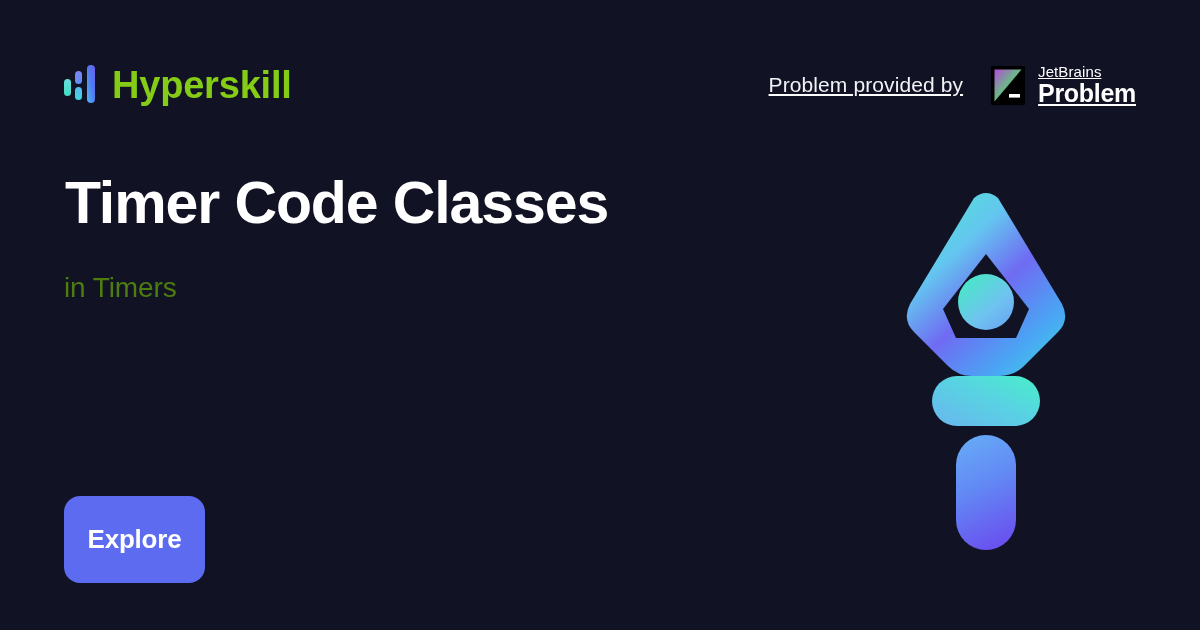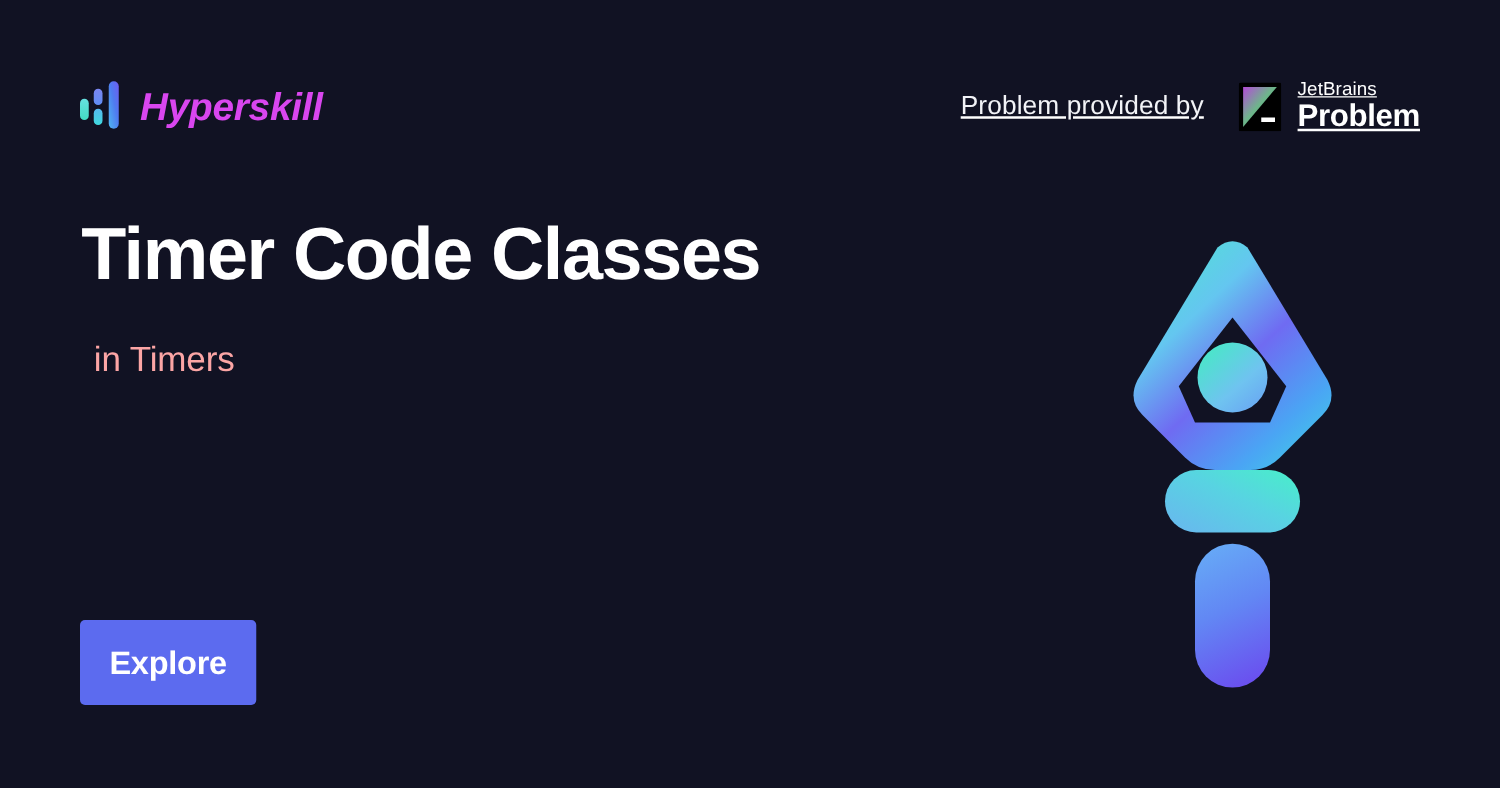--- a/index.html
+++ b/index.html
@@ -40,26 +40,25 @@
     display: flex;
     align-items: center;
     gap: 16px;
   }
   .brand-mark {
     width: 32px;
     height: 44px;
     display: block;
   }
   .brand-name {
-    font-size: 31px;
+    font-size: 38px;
     font-weight: 700;
     letter-spacing: -0.2px;
-    color: #d946ef;
+    color: #84cc16;
     line-height: 1;
-    font-style: italic;
   }
 
   .provider {
     display: flex;
     align-items: center;
     gap: 28px;
     text-decoration: underline;
   }
   .provider-label {
     font-size: 21px;
@@ -107,35 +106,35 @@
   }
   .title {
     font-size: 59px;
     font-weight: 700;
     color: #ffffff;
     line-height: 1.1;
     letter-spacing: -1.1px;
     margin: 1px;
   }
   .subtitle {
-    margin: 36px 0 0 11px;
+    margin: 36px 0 0 0;
     font-size: 28px;
     font-weight: 400;
-    color: #fca5a5;
+    color: #4d7c0f;
     letter-spacing: -0.1px;
   }
 
   .cta {
     position: absolute;
     left: 64px;
     top: 496px;
     width: 141px;
-    height: 68px;
+    height: 87px;
     border: none;
-    border-radius: 4px;
+    border-radius: 16px;
     background: #5c6bef;
     color: #ffffff;
     font-family: "Liberation Sans", sans-serif;
     font-size: 26px;
     font-weight: 700;
     letter-spacing: -0.2px;
     cursor: pointer;
     display: flex;
     align-items: center;
     justify-content: center;

